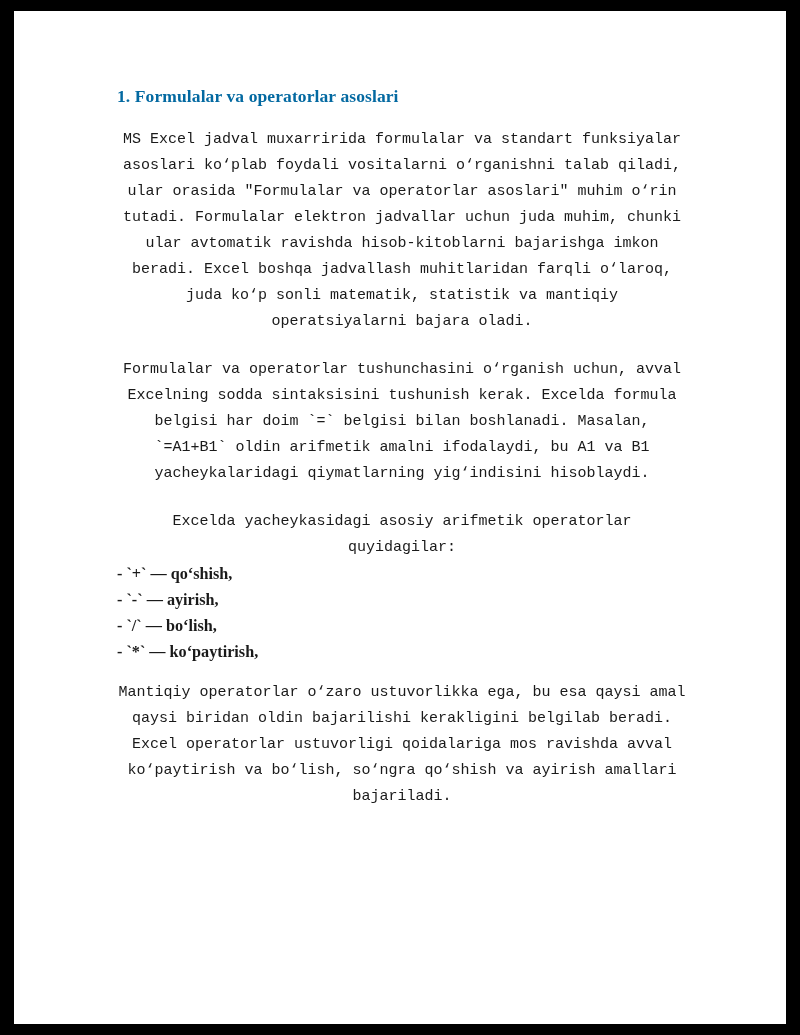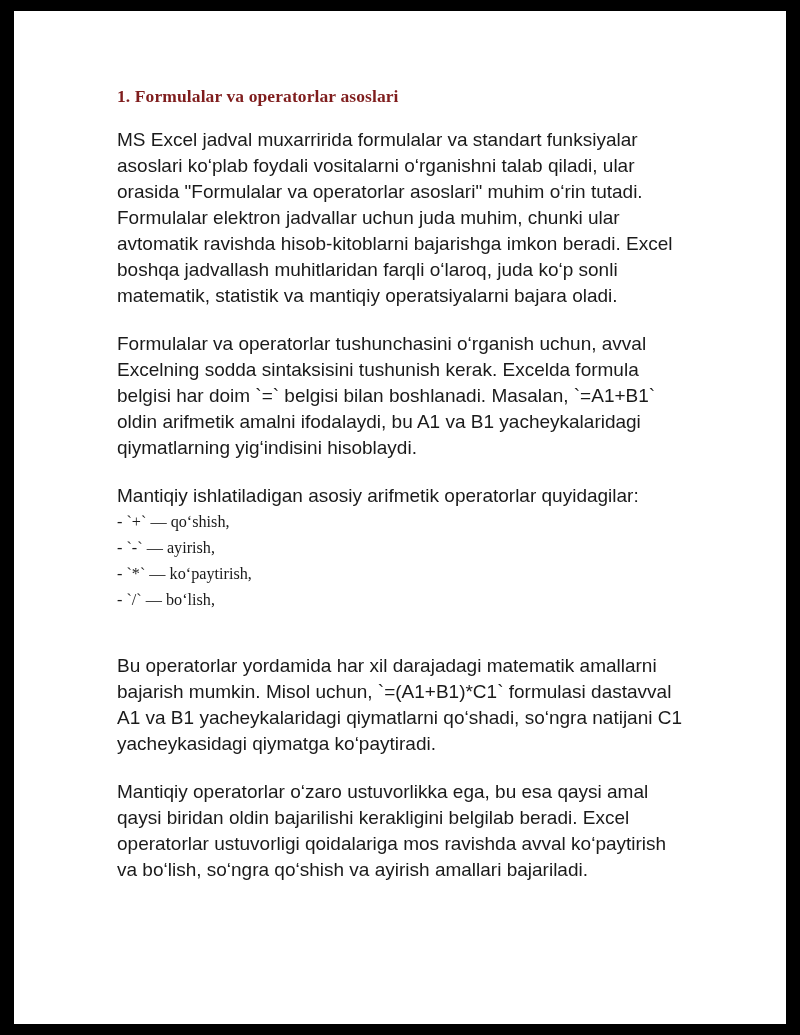--- a/index.html
+++ b/index.html
@@ -34,63 +34,63 @@
   .doc-body {
     position: absolute;
     left: 103px;
     top: 75px;
     width: 570px;
   }
   h1.doc-title {
     font-family: "Liberation Serif", serif;
     font-size: 17.5px;
     font-weight: bold;
-    color: #7f1d1d;
+    color: #0369a1;
     margin: 0 0 20px 0;
     letter-spacing: 0.1px;
   }
   p.doc-para {
-    font-family: Liberation Sans, sans-serif;
-    font-size: 19px;
+    font-family: Liberation Mono, monospace;
+    font-size: 15px;
     line-height: 26px;
     color: #1a1a1a;
     margin: 0 0 22px 0;
-    text-align: left;
+    text-align: center;
   }
   p.doc-para.tight {
     margin-bottom: 0;
   }
   .list-block {
-    margin: 0 0 40px 0;
+    margin: 0 0 15px 0;
+    font-weight: bold;
   }
   .list-line {
     font-family: "Liberation Serif", serif;
     font-size: 16.2px;
     line-height: 26px;
     color: #1a1a1a;
   }
 </style>
 </head>
 <body>
 
 <div class="page-frame">
   <div class="page-sheet">
     <div class="doc-body">
 
       <h1 class="doc-title">1. Formulalar va operatorlar asoslari</h1>
 
       <p class="doc-para">MS Excel jadval muxarririda formulalar va standart funksiyalar asoslari ko‘plab foydali vositalarni o‘rganishni talab qiladi, ular orasida "Formulalar va operatorlar asoslari" muhim o‘rin tutadi. Formulalar elektron jadvallar uchun juda muhim, chunki ular avtomatik ravishda hisob-kitoblarni bajarishga imkon beradi. Excel boshqa jadvallash muhitlaridan farqli o‘laroq, juda ko‘p sonli matematik, statistik va mantiqiy operatsiyalarni bajara oladi.</p>
       <p class="doc-para">Formulalar va operatorlar tushunchasini o‘rganish uchun, avval Excelning sodda sintaksisini tushunish kerak. Excelda formula belgisi har doim `=` belgisi bilan boshlanadi. Masalan, `=A1+B1` oldin arifmetik amalni ifodalaydi, bu A1 va B1 yacheykalaridagi qiymatlarning yig‘indisini hisoblaydi.</p>
-      <p class="doc-para tight">Mantiqiy ishlatiladigan asosiy arifmetik operatorlar quyidagilar:</p>
+      <p class="doc-para tight">Excelda yacheykasidagi asosiy arifmetik operatorlar quyidagilar:</p>
 
       <div class="list-block">
         <div class="list-line">- `+` — qo‘shish,</div>
         <div class="list-line">- `-` — ayirish,</div>
+        <div class="list-line">- `/` — bo‘lish,</div>
         <div class="list-line">- `*` — ko‘paytirish,</div>
-        <div class="list-line">- `/` — bo‘lish,</div>
       </div>
 
-      <p class="doc-para">Bu operatorlar yordamida har xil darajadagi matematik amallarni bajarish mumkin. Misol uchun, `=(A1+B1)*C1` formulasi dastavval A1 va B1 yacheykalaridagi qiymatlarni qo‘shadi, so‘ngra natijani C1 yacheykasidagi qiymatga ko‘paytiradi.</p>
       <p class="doc-para">Mantiqiy operatorlar o‘zaro ustuvorlikka ega, bu esa qaysi amal qaysi biridan oldin bajarilishi kerakligini belgilab beradi. Excel operatorlar ustuvorligi qoidalariga mos ravishda avval ko‘paytirish va bo‘lish, so‘ngra qo‘shish va ayirish amallari bajariladi.</p>
 
     </div>
   </div>
 </div>
 
 </body></html>

